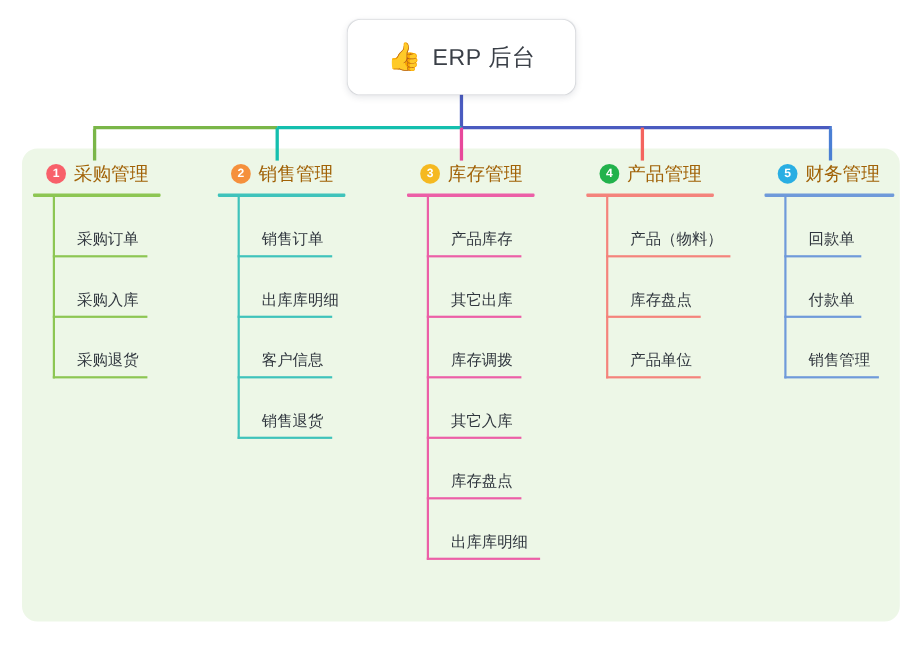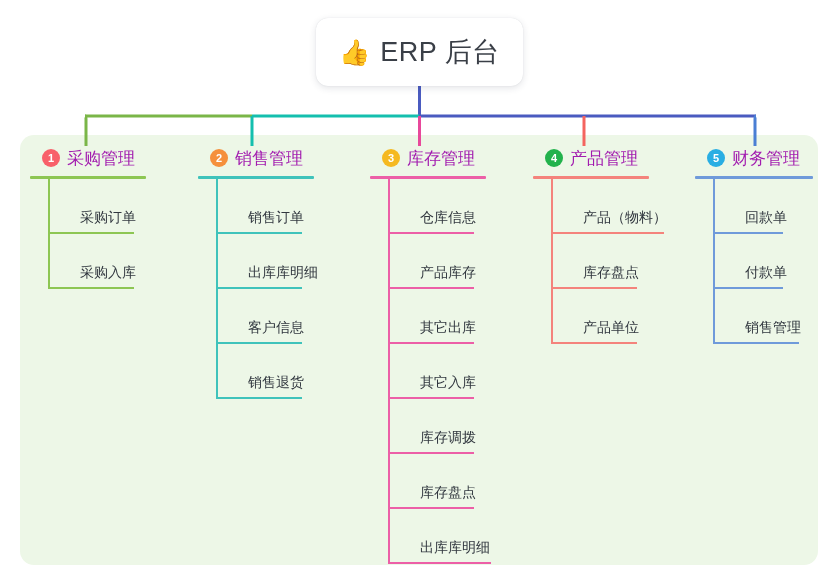--- a/index.html
+++ b/index.html
@@ -53,21 +53,21 @@
     display: flex;
     align-items: center;
     gap: 10px;
   }
   #root-node .thumb {
     font-size: 25px;
     line-height: 1;
     display: inline-block;
   }
   #root-node .root-label {
-    font-size: 27px;
+    font-size: 21px;
     color: #3a3f47;
     letter-spacing: 0.5px;
     white-space: nowrap;
   }
 
   
   #wires {
     position: absolute;
     left: 0; top: 0;
     width: 839px;
@@ -94,21 +94,21 @@
     border-radius: 50%;
     color: #ffffff;
     font-size: 11px;
     line-height: 18px;
     text-align: center;
     font-weight: bold;
     flex: 0 0 auto;
   }
   .branch-title {
     font-size: 17px;
-    color: #a21caf;
+    color: #a16207;
     white-space: nowrap;
   }
   .branch-rule {
     height: 3px;
     margin-top: 6px;
     border-radius: 1px;
   }
 
   
   .leaves {
@@ -124,21 +124,21 @@
     bottom: 0;
   }
   .leaf {
     position: relative;
     height: 55px;
     box-sizing: border-box;
     padding-left: 22px;
   }
   .leaf-text {
     position: absolute;
-    left: 32px;
+    left: 22px;
     bottom: 7px;
     font-size: 14px;
     color: #31373f;
     white-space: nowrap;
   }
   .leaf-rule {
     position: absolute;
     left: 0px;
     bottom: 0px;
     height: 1.6px;
@@ -183,20 +183,24 @@
         <div class="leaves">
           <div class="spine" style="background: rgb(141, 198, 83);"></div>
           <div class="leaf">
             <span class="leaf-text">采购订单</span>
             <div class="leaf-rule" style="background: rgb(141, 198, 83); width: 86px;"></div>
           </div>
           <div class="leaf">
             <span class="leaf-text">采购入库</span>
             <div class="leaf-rule" style="background: rgb(141, 198, 83); width: 86px;"></div>
           </div>
+          <div class="leaf">
+            <span class="leaf-text">采购退货</span>
+            <div class="leaf-rule" style="background: rgb(141, 198, 83); width: 86px;"></div>
+          </div>
         </div>
       </div>
       <div class="branch" style="left: 198px;">
         <div class="branch-head">
           <span class="badge" style="background: rgb(245, 144, 60);">2</span>
           <span class="branch-title">销售管理</span>
         </div>
         <div class="branch-rule" style="background: rgb(63, 195, 187); width: 116px;"></div>
         <div class="leaves">
           <div class="spine" style="background: rgb(63, 195, 187);"></div>
@@ -220,37 +224,33 @@
       </div>
       <div class="branch" style="left: 370px;">
         <div class="branch-head">
           <span class="badge" style="background: rgb(245, 185, 33);">3</span>
           <span class="branch-title">库存管理</span>
         </div>
         <div class="branch-rule" style="background: rgb(236, 95, 167); width: 116px;"></div>
         <div class="leaves">
           <div class="spine" style="background: rgb(236, 95, 167);"></div>
           <div class="leaf">
-            <span class="leaf-text">仓库信息</span>
-            <div class="leaf-rule" style="background: rgb(236, 95, 167); width: 86px;"></div>
-          </div>
-          <div class="leaf">
             <span class="leaf-text">产品库存</span>
             <div class="leaf-rule" style="background: rgb(236, 95, 167); width: 86px;"></div>
           </div>
           <div class="leaf">
             <span class="leaf-text">其它出库</span>
             <div class="leaf-rule" style="background: rgb(236, 95, 167); width: 86px;"></div>
           </div>
           <div class="leaf">
+            <span class="leaf-text">库存调拨</span>
+            <div class="leaf-rule" style="background: rgb(236, 95, 167); width: 86px;"></div>
+          </div>
+          <div class="leaf">
             <span class="leaf-text">其它入库</span>
-            <div class="leaf-rule" style="background: rgb(236, 95, 167); width: 86px;"></div>
-          </div>
-          <div class="leaf">
-            <span class="leaf-text">库存调拨</span>
             <div class="leaf-rule" style="background: rgb(236, 95, 167); width: 86px;"></div>
           </div>
           <div class="leaf">
             <span class="leaf-text">库存盘点</span>
             <div class="leaf-rule" style="background: rgb(236, 95, 167); width: 86px;"></div>
           </div>
           <div class="leaf">
             <span class="leaf-text">出库库明细</span>
             <div class="leaf-rule" style="background: rgb(236, 95, 167); width: 103px;"></div>
           </div>

